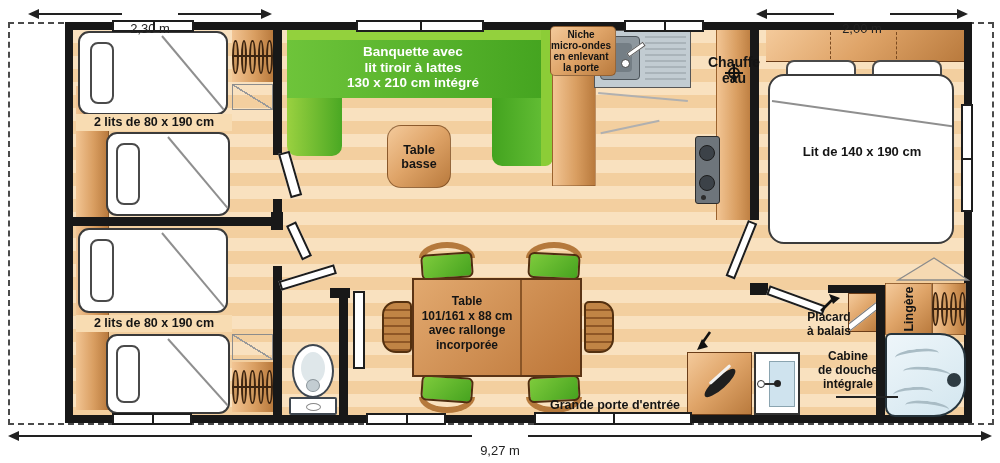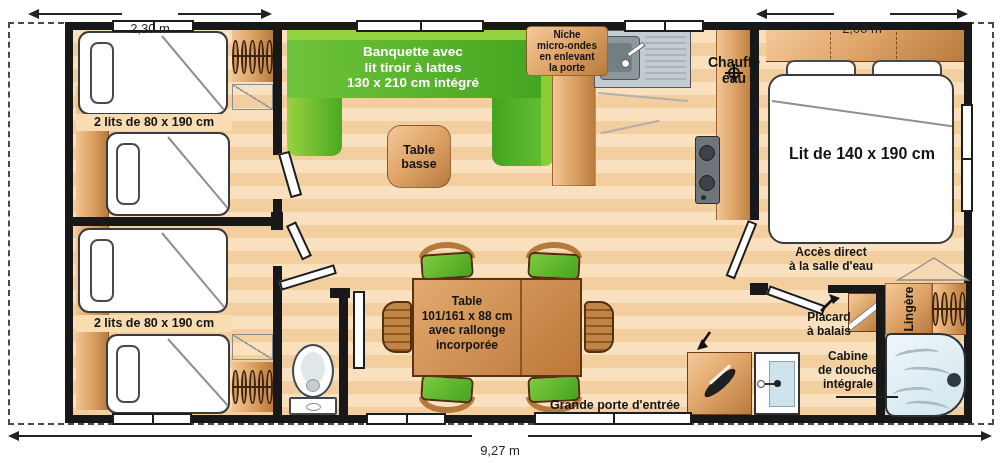--- a/index.html
+++ b/index.html
@@ -196,41 +196,39 @@
   </div>
   <div class="abs" style="left:695px;top:136px;width:25px;height:68px;z-index:3;background:#6e757b;
        border:1.5px solid #2c2c2c;border-radius:3px;box-sizing:border-box;">
     <div class="abs" style="left:3px;top:8px;width:16px;height:16px;background:#3c4248;border:1.5px solid #1d1d1d;
          border-radius:50%;box-sizing:border-box;"></div>
     <div class="abs" style="left:3px;top:38px;width:16px;height:16px;background:#3c4248;border:1.5px solid #1d1d1d;
          border-radius:50%;box-sizing:border-box;"></div>
     <div class="abs" style="left:5px;top:58px;width:5px;height:5px;background:#2c2c2c;border-radius:50%;"></div>
   </div>
 
-  <div class="abs tan tanbox" style="left:526px;top:26px;width:82px;height:50px;z-index:9;
-       display:flex;align-items:center;justify-content:center;">
+  <div class="abs tan tanbox" style="left:550px;top:26px;width:66px;height:50px;z-index:9;
+       display:flex;align-items:center;justify-content:flex-start;">
     <span class="lbl" style="position:static;font-size:10px;line-height:11px;">Niche
 micro-ondes
 en enlevant
 la porte</span>
   </div>
 
   <div class="abs tan" style="left:766px;top:30px;width:198px;height:32px;z-index:2;
        border-bottom:1.5px solid #6b3d18;box-sizing:border-box;">
     <div class="abs" style="left:64px;top:2px;width:0;height:27px;border-left:1.5px dashed #7a4a20;"></div>
     <div class="abs" style="left:130px;top:2px;width:0;height:27px;border-left:1.5px dashed #7a4a20;"></div>
   </div>
   <div class="pillow" style="left:786px;top:60px;width:70px;height:27px;z-index:3;"></div>
   <div class="pillow" style="left:872px;top:60px;width:70px;height:27px;z-index:3;"></div>
   <div class="bed" style="left:768px;top:74px;width:186px;height:170px;border-radius:16px;">
     <div class="fold" style="left:2px;top:24px;width:200px;transform:rotate(8deg);"></div>
   </div>
-  <div class="lbl" style="left:772px;top:145px;width:180px;font-size:16px;">Lit de 140 x 190 cm</div>
-  <div class="lbl" style="left:768px;top:245px;width:126px;font-size:12px;line-height:14px;">Accès direct
-à la salle d'eau</div>
+  <div class="lbl" style="left:772px;top:145px;width:180px;font-size:13px;">Lit de 140 x 190 cm</div>
 
   <div class="abs" style="left:292px;top:344px;width:42px;height:54px;z-index:3;background:#fff;
        border:2px solid #3f4750;border-radius:50%;box-sizing:border-box;">
     <div class="abs" style="left:7px;top:6px;width:24px;height:32px;background:#dfe7ea;border-radius:50%;"></div>
     <div class="abs" style="left:12px;top:33px;width:14px;height:13px;background:#c3cdd2;border:1.5px solid #8b959b;
          border-radius:50%;box-sizing:border-box;"></div>
   </div>
   <div class="abs" style="left:289px;top:397px;width:48px;height:18px;z-index:3;background:#fff;
        border:2px solid #3f4750;border-radius:2px;box-sizing:border-box;">
     <div class="abs" style="left:15px;top:4px;width:13px;height:6px;border:1.2px solid #888;border-radius:50%;"></div>

